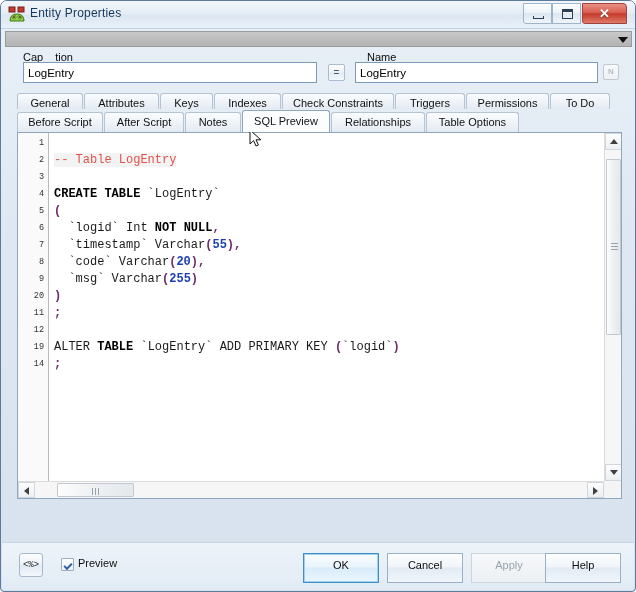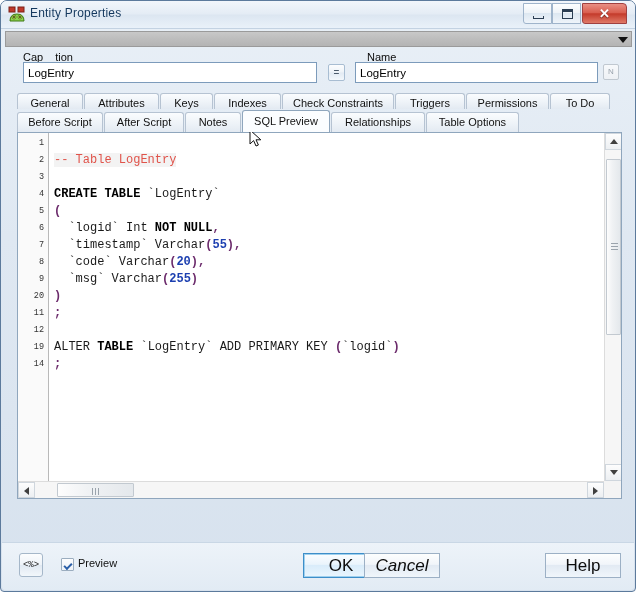--- a/index.html
+++ b/index.html
@@ -217,33 +217,33 @@
     position:absolute; left:17px; top:10px; width:24px; height:24px;
     border:1px solid #a5b7c9; border-radius:3px;
     background:linear-gradient(to bottom,#fcfdfe 0%,#eef3f8 48%,#e1e9f2 52%,#f2f7fb 100%);
     font-family:"Liberation Mono", monospace; font-size:9px; color:#222;
     text-align:center; line-height:23px; cursor:default;
   }
   #chk-gen { left:59px; top:15px; }
   #lbl-gen { position:absolute; left:76px; top:14px; font-size:11px; color:#101010; }
 
   .dlgbtn {
-    position:absolute; top:10px; height:25px; width:76px;
+    position:absolute; top:10px; height:30px; width:76px;
     border:1px solid #9cb0c5; border-radius:0;
     background:linear-gradient(to bottom,#fdfefe 0%,#f1f5fa 45%,#e2eaf3 50%,#f0f6fb 100%);
-    font-size:17px; color:#0d0d0d; text-align:center; line-height:23px;
+    font-size:11px; color:#0d0d0d; text-align:center; line-height:23px;
     cursor:default;
   }
   #btn-ok {
     left:301px; width:76px;
     border:1px solid #3d8ec9;
     box-shadow:0 0 0 1px #9fd0ee inset;
     background:linear-gradient(to bottom,#fbfdff 0%,#eaf4fc 45%,#d9ecfa 50%,#eaf6fe 100%);
   }
-  #btn-cancel { left:362px;font-style:italic; }
+  #btn-cancel { left:385px; }
   #btn-apply  { left:469px; color:#9aa3ac; background:linear-gradient(to bottom,#f6f8fa,#eceff3); border-color:#ccd4dc; }
   #btn-help   { left:543px; }
 
   
   #cursor { position:absolute; left:248px; top:128px; width:14px; height:20px; }
 </style>
 </head>
 <body>
 
 <div id="window">
@@ -342,20 +342,21 @@
   </div>
 
 
   <div id="bottombar">
     <div id="btn-macro">&lt;%&gt;</div>
     <span class="chk on" id="chk-gen"></span>
     <label id="lbl-gen">Preview</label>
 
     <div class="dlgbtn" id="btn-ok">OK</div>
     <div class="dlgbtn" id="btn-cancel">Cancel</div>
+    <div class="dlgbtn" id="btn-apply">Apply</div>
     <div class="dlgbtn" id="btn-help">Help</div>
   </div>
 
   <svg id="cursor" viewBox="0 0 14 20" style="left: 248px; top: 128px;">
     <path d="M1 1 L1 15 L4.6 11.6 L7 17 L9.4 16 L7 10.8 L11.8 10.8 Z" fill="#ffffff" stroke="#111111" stroke-width="1"></path>
   </svg>
 
 </div>
 
 </body></html>

